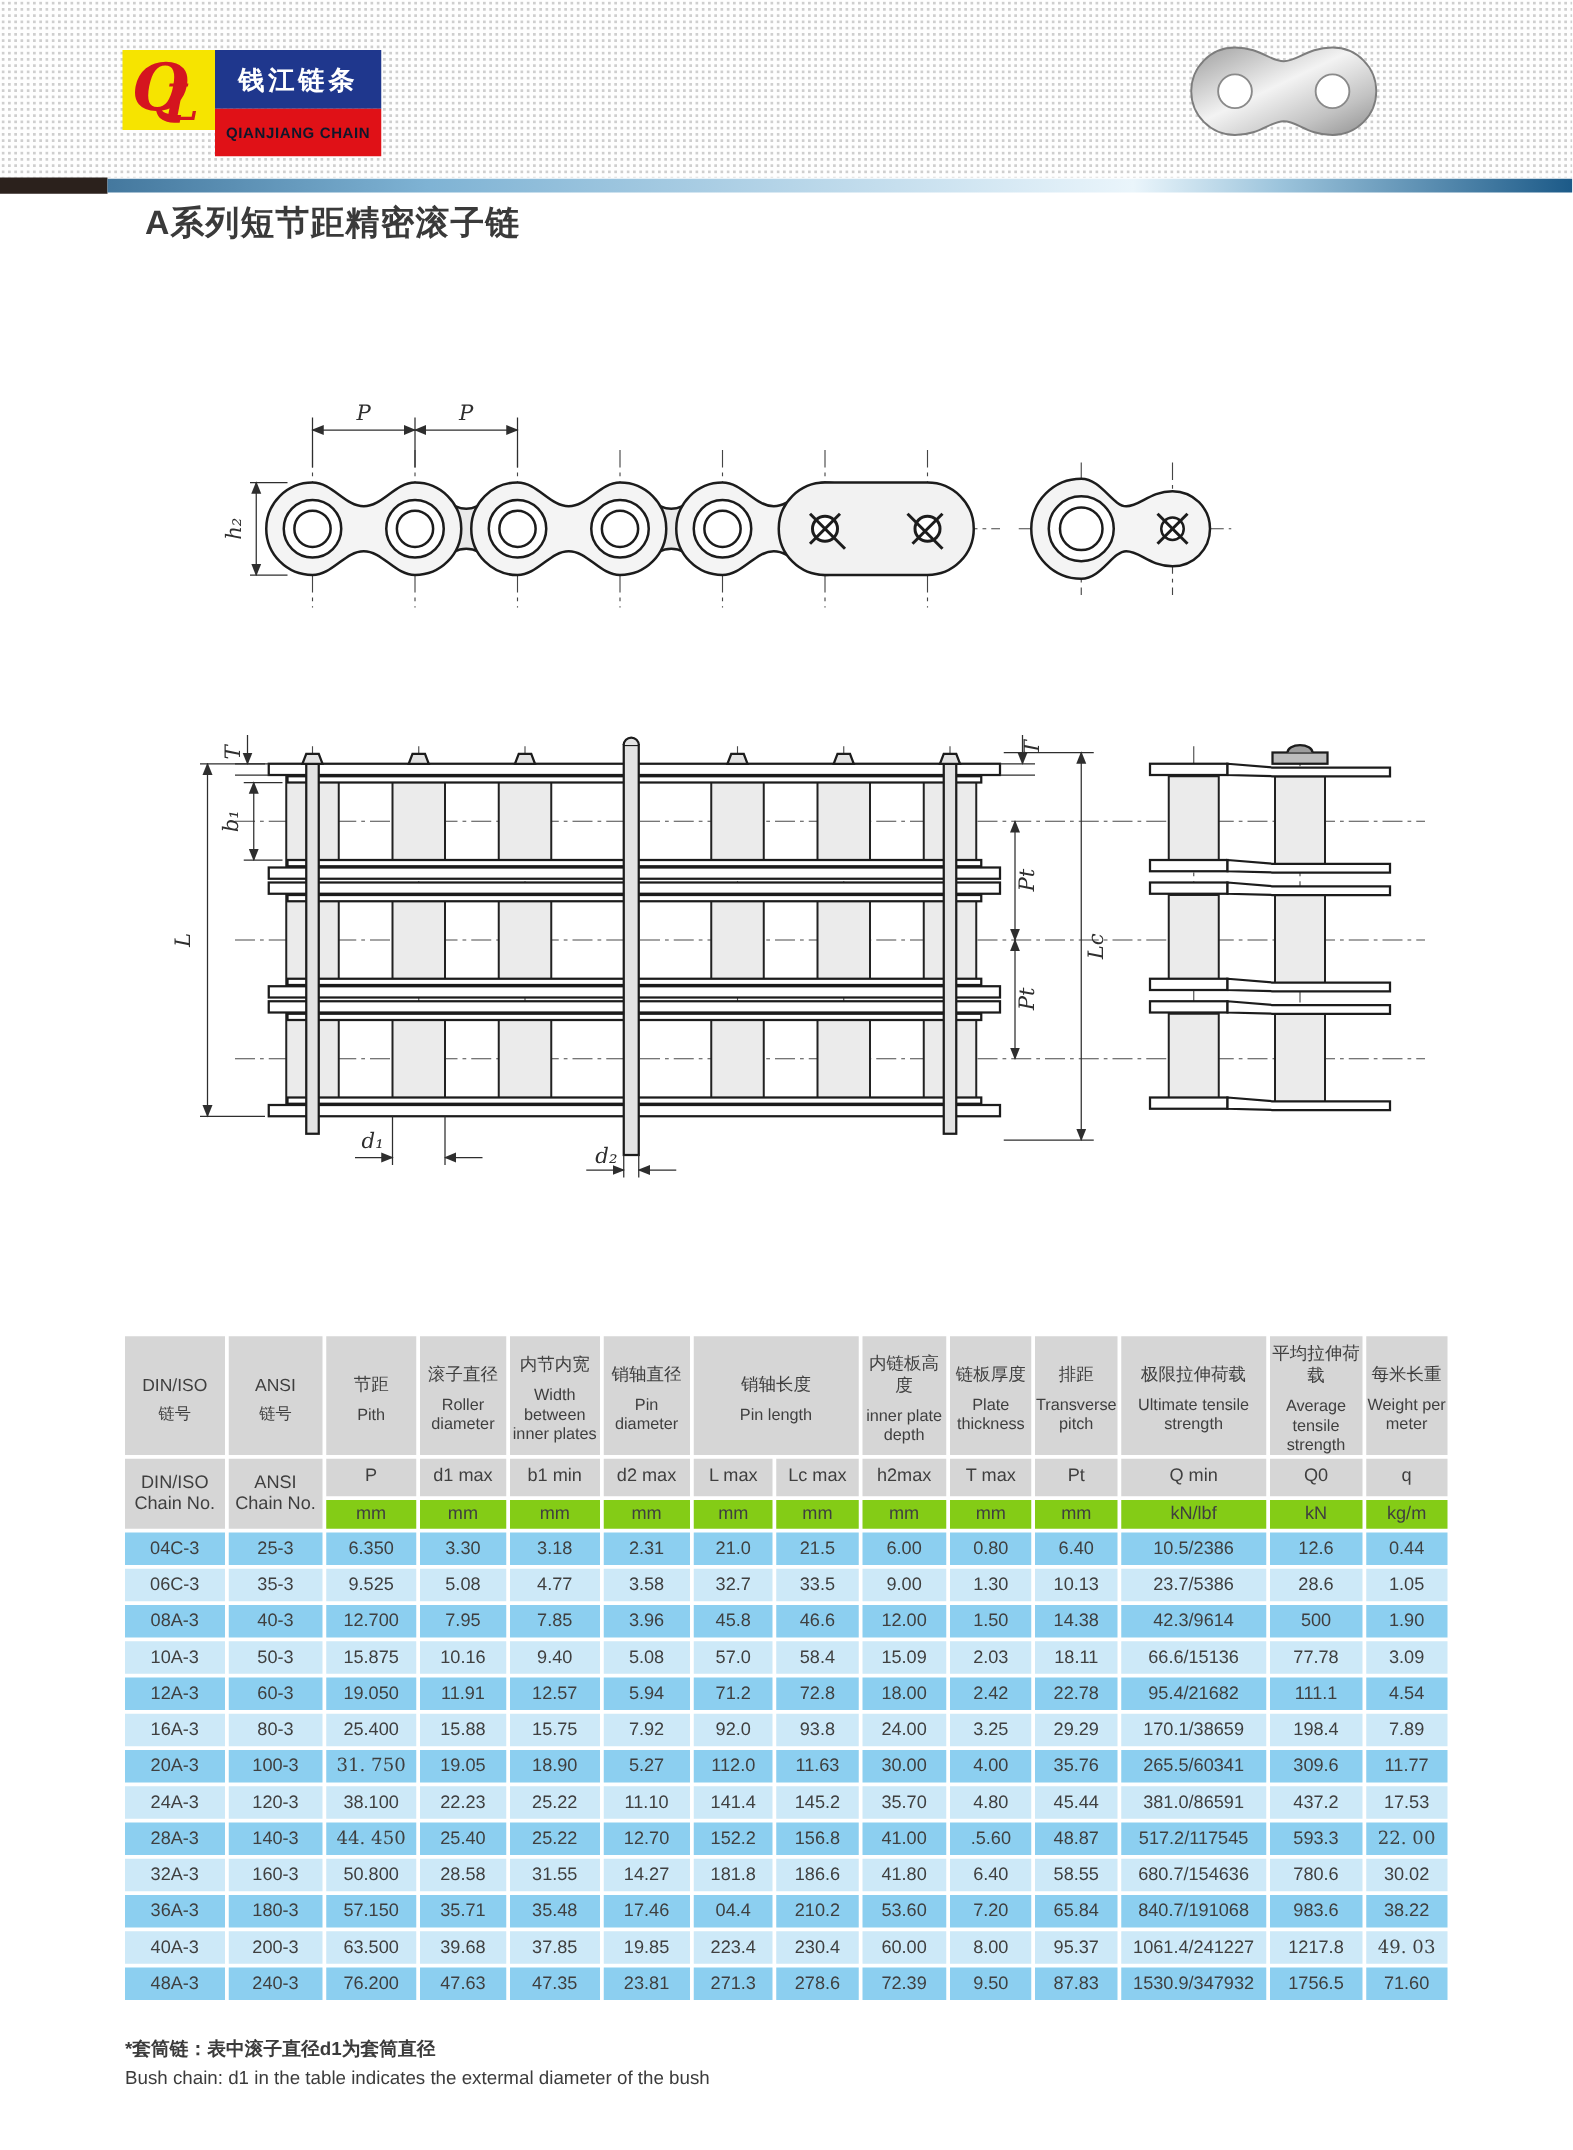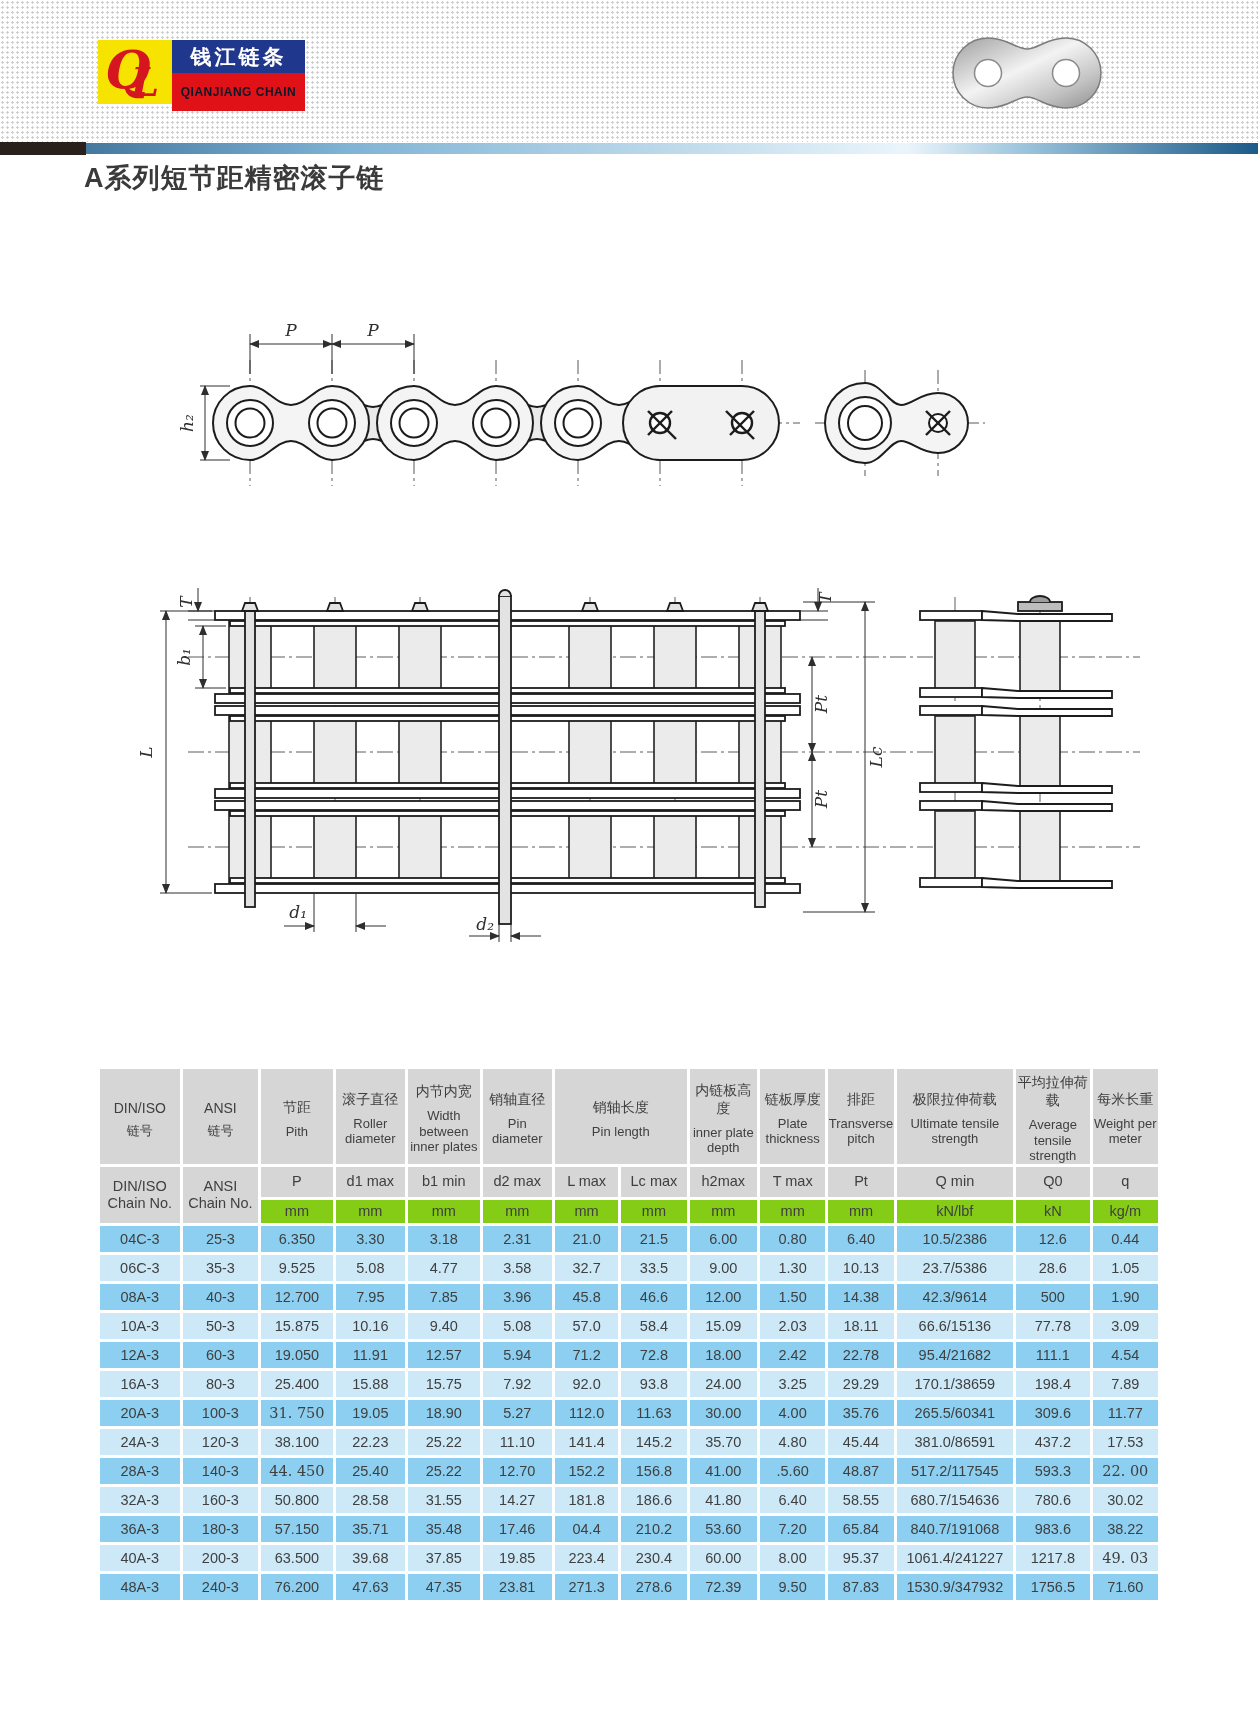--- a/index.html
+++ b/index.html
@@ -9,35 +9,35 @@
   
   .band{position:absolute;top:0;left:0;width:1258px;height:142px;
         background-color:#fefefe;
         background-image:radial-gradient(circle,#cfcfcf 1.1px,rgba(0,0,0,0) 1.25px);
         background-size:5px 5px;}
 
   
   .logo{position:absolute;left:98px;top:40px;display:flex;}
   .logo-mark{width:74px;height:64px;background:#f6e400;display:flex;align-items:center;justify-content:center;}
   .logo-right{width:133px;display:flex;flex-direction:column;}
-  .logo-cn{height:33px;background:#1f378d;color:#fff;font-size:21px;font-weight:bold;
+  .logo-cn{height:47px;background:#1f378d;color:#fff;font-size:21px;font-weight:bold;
            letter-spacing:3px;display:flex;align-items:center;justify-content:center;}
   .logo-en{height:38px;background:#e01117;color:#0f172a;font-size:12px;font-weight:bold;
            letter-spacing:.5px;display:flex;align-items:center;justify-content:center;}
 
   .plate-img{position:absolute;left:950px;top:36px;}
 
   
   .divider{position:absolute;top:142px;left:0;width:1258px;height:13px;display:flex;}
   .div-dark{width:86px;height:13px;background:#2b211c;}
   .div-blue{flex:1;height:11px;margin-top:1px;
             background:linear-gradient(90deg,#44789e 0%,#7fb3d4 22%,#eaf5fb 70%,#9cc4dc 80%,#1c5a88 100%);}
 
   
-  .titles{position:absolute;left:84px;top:160px;text-align:center;}
+  .titles{position:absolute;left:116px;top:160px;text-align:center;}
   .title-cn{font-size:27px;font-weight:bold;color:#3a3a3a;letter-spacing:1px;margin:0;}
   .title-en{font-size:24px;font-weight:400;color:#3a3a3a;margin:12px 0 0 0;}
 
   
   .fig1{position:absolute;left:100px;top:308px;width:1060px;height:200px;}
   .fig2{position:absolute;left:100px;top:552px;width:1060px;height:398px;}
   svg text.dim{font-family:"DejaVu Serif",serif;font-style:italic;font-size:17px;fill:#2e2e2e;}
 
   
   .tablewrap{position:absolute;left:97px;top:1066px;width:1064px;}
@@ -640,14 +640,18 @@
             <td>9.50</td>
             <td>87.83</td>
             <td>1530.9/347932</td>
             <td>1756.5</td>
             <td>71.60</td>
           </tr>
         </tbody>
     </table>
   </div>
 
+  <div class="notes">
+    <div class="note-cn">*套筒链：表中滚子直径d1为套筒直径</div>
+    <div class="note-en">Bush chain: d1 in the table indicates the extermal diameter of the bush</div>
+  </div>
 
 </div>
 
 </body></html>

